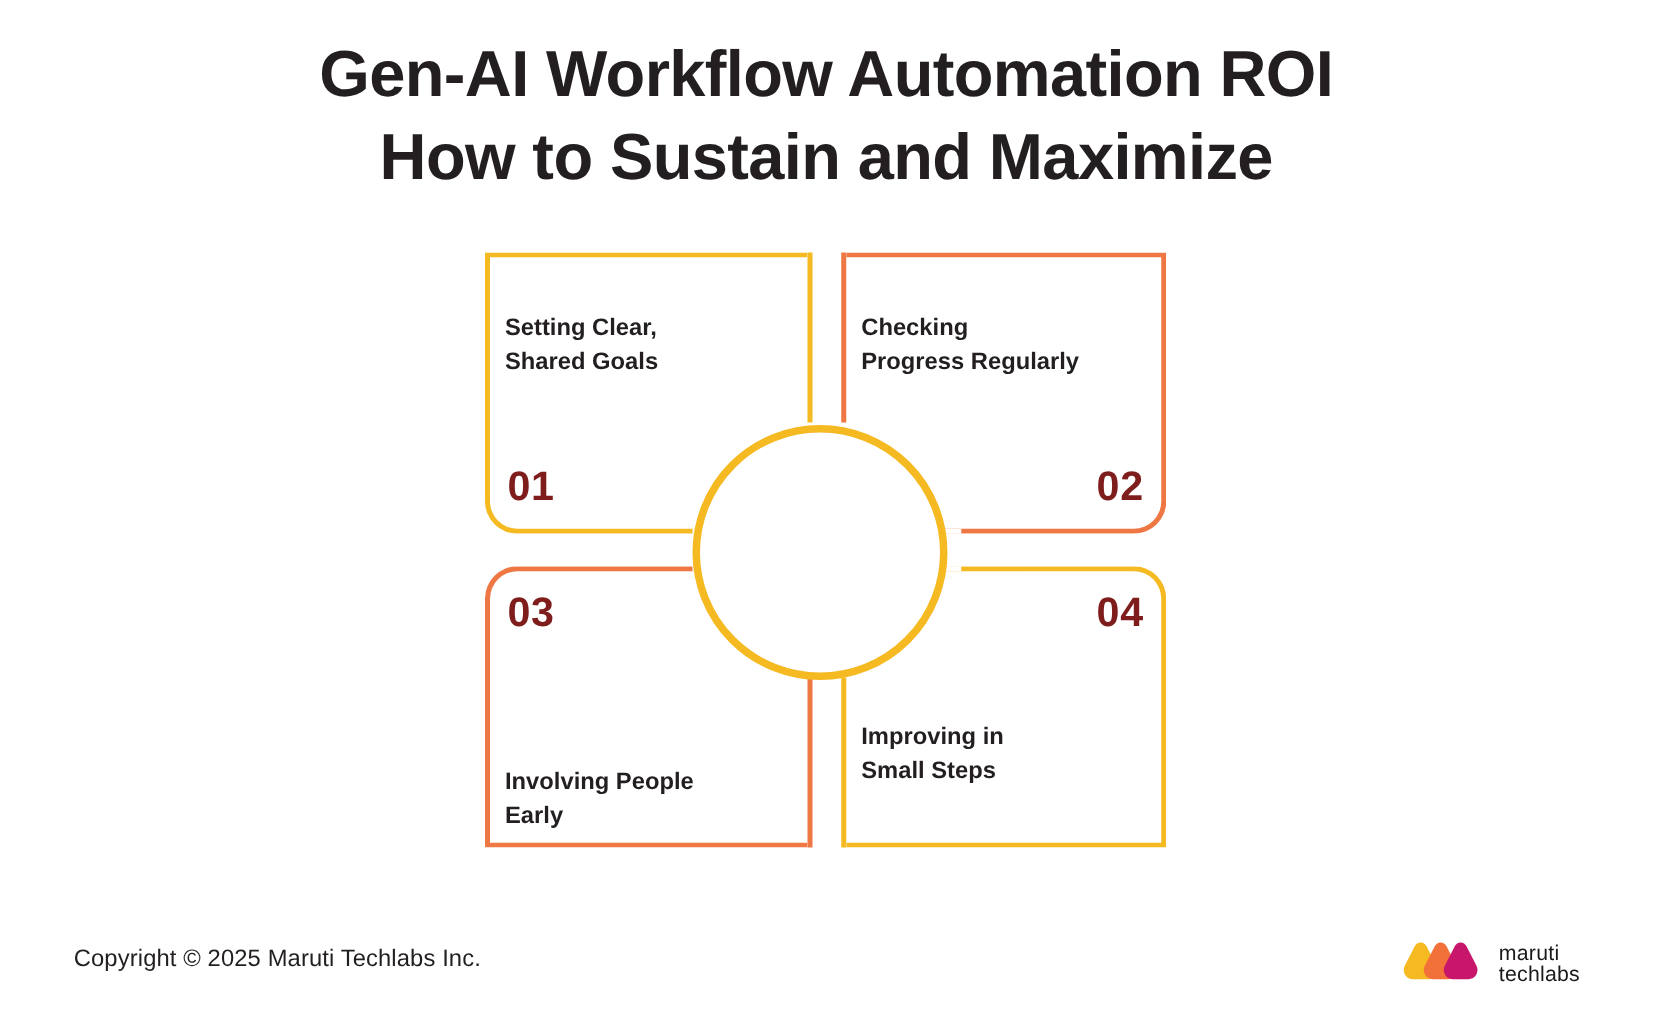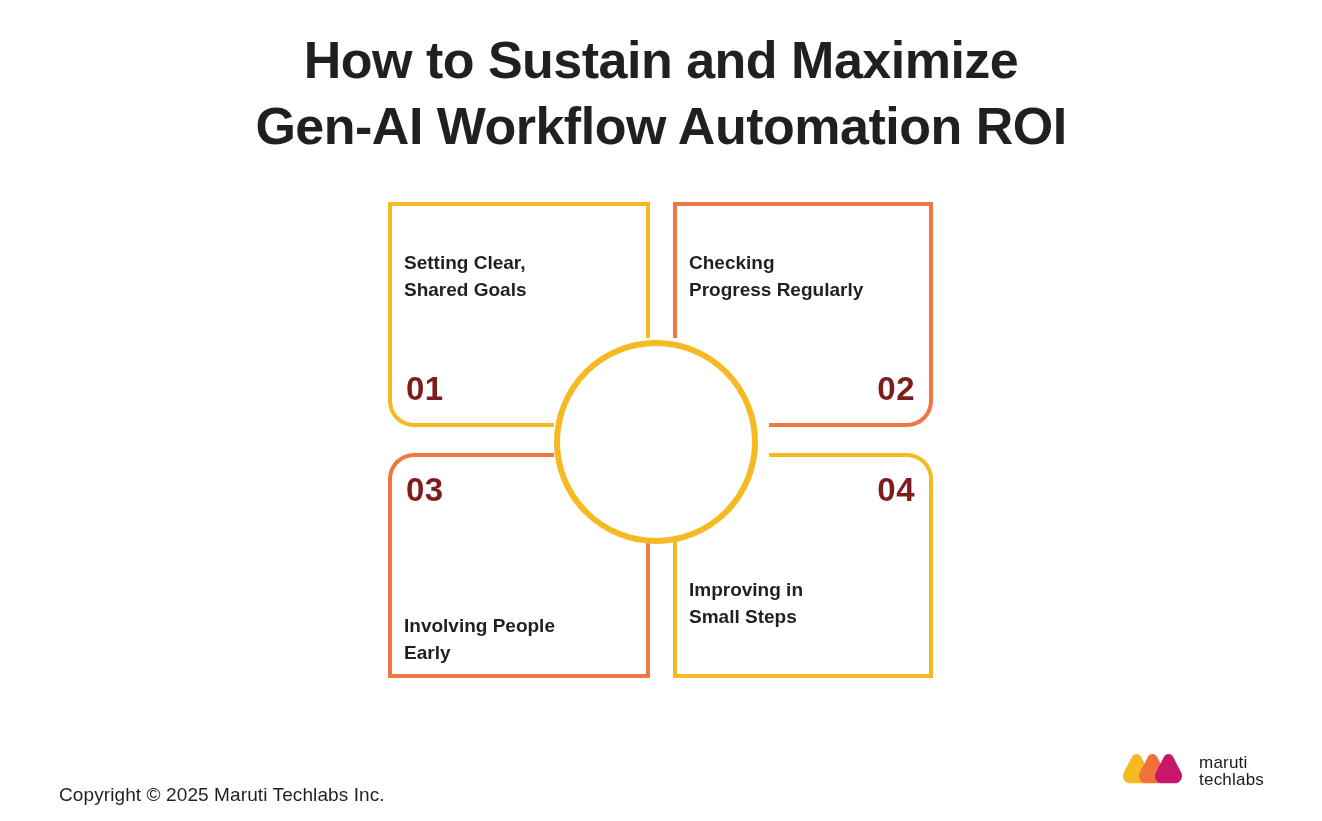--- a/index.html
+++ b/index.html
@@ -181,21 +181,20 @@
   }
 
   
   .copyright {
     position: absolute;
     left: 59px;
     top: 757px;
     font-size: 19px;
     color: #231f20;
     letter-spacing: 0.1px;
-    margin-top: 27px;
   }
   .brand {
     position: absolute;
     right: 58px;
     top: 752px;
     display: flex;
     align-items: center;
     gap: 11px;
   }
   .brand-mark { display: block; }
@@ -213,22 +212,22 @@
 
   :root {
     --yellow: #F5B921;
     --orange: #EE7743;
   }
 </style>
 </head>
 <body>
 
 <div class="title-block">
+  <div class="title-line">Gen-AI Workflow Automation ROI</div>
   <div class="title-line">How to Sustain and Maximize</div>
-  <div class="title-line">Gen-AI Workflow Automation ROI</div>
 </div>
 
 <div class="stage">
 
   <div class="card" id="card-01">
     <div class="edge-right"></div>
     <div class="edge-bottom-mask"></div>
     <div class="label">Setting Clear,
 Shared Goals</div>
     <div class="num">01</div>

